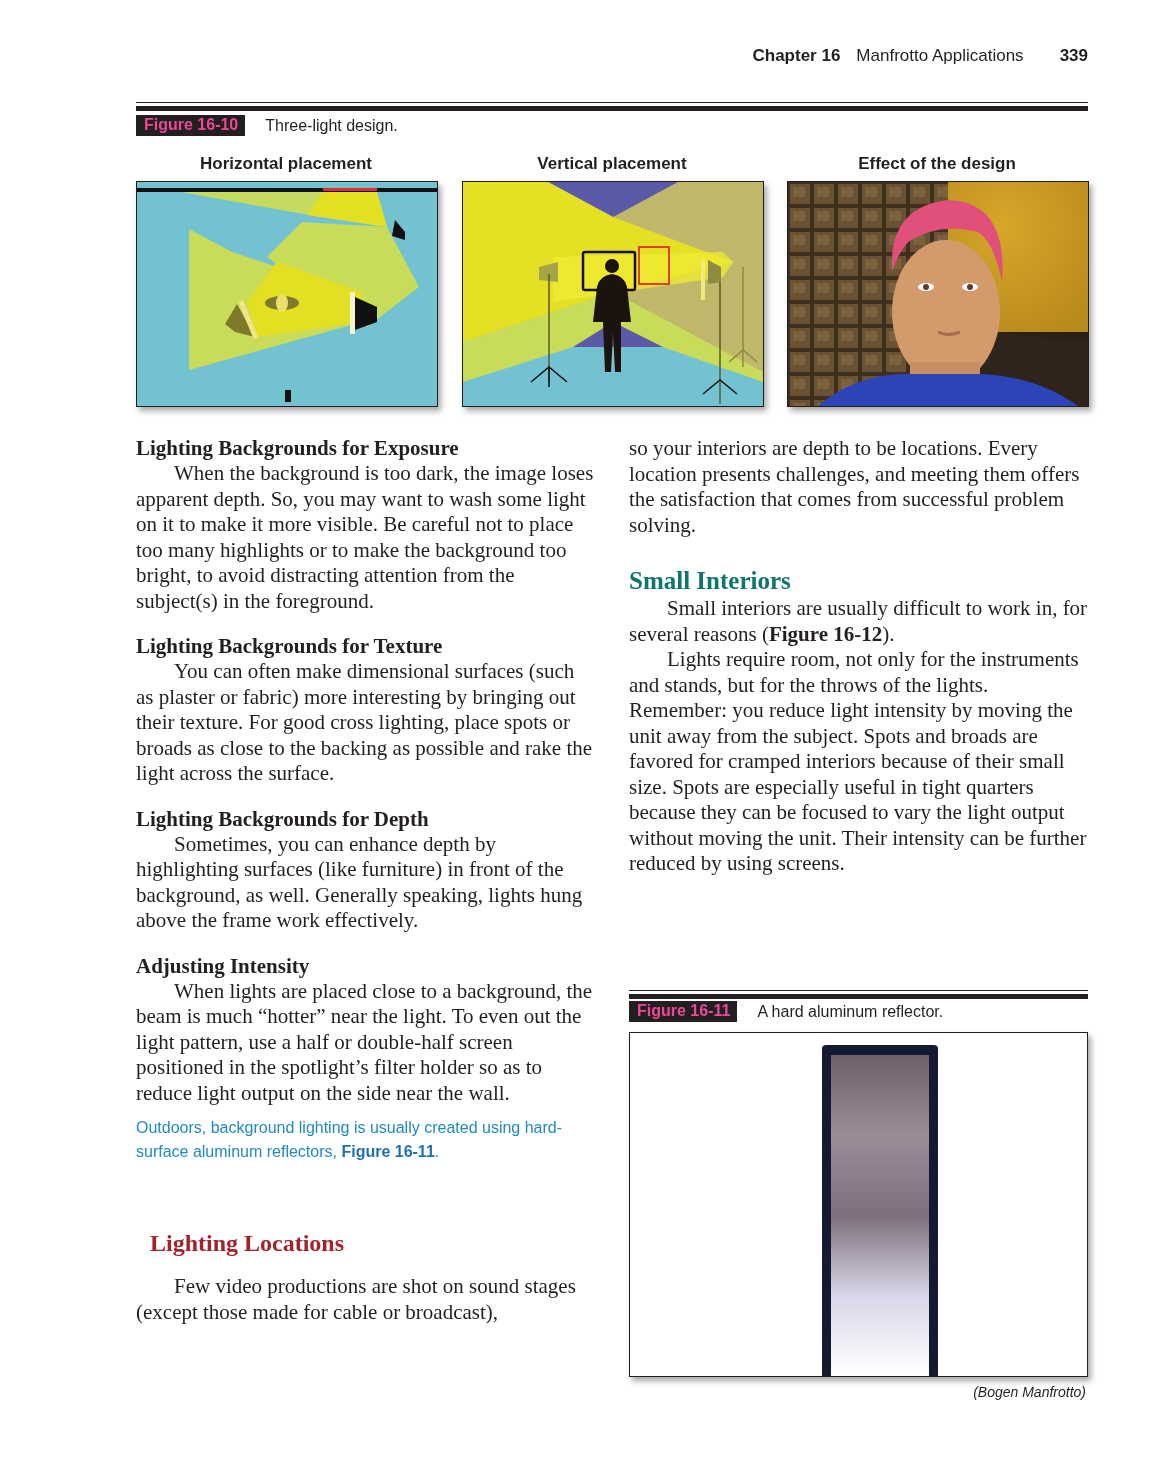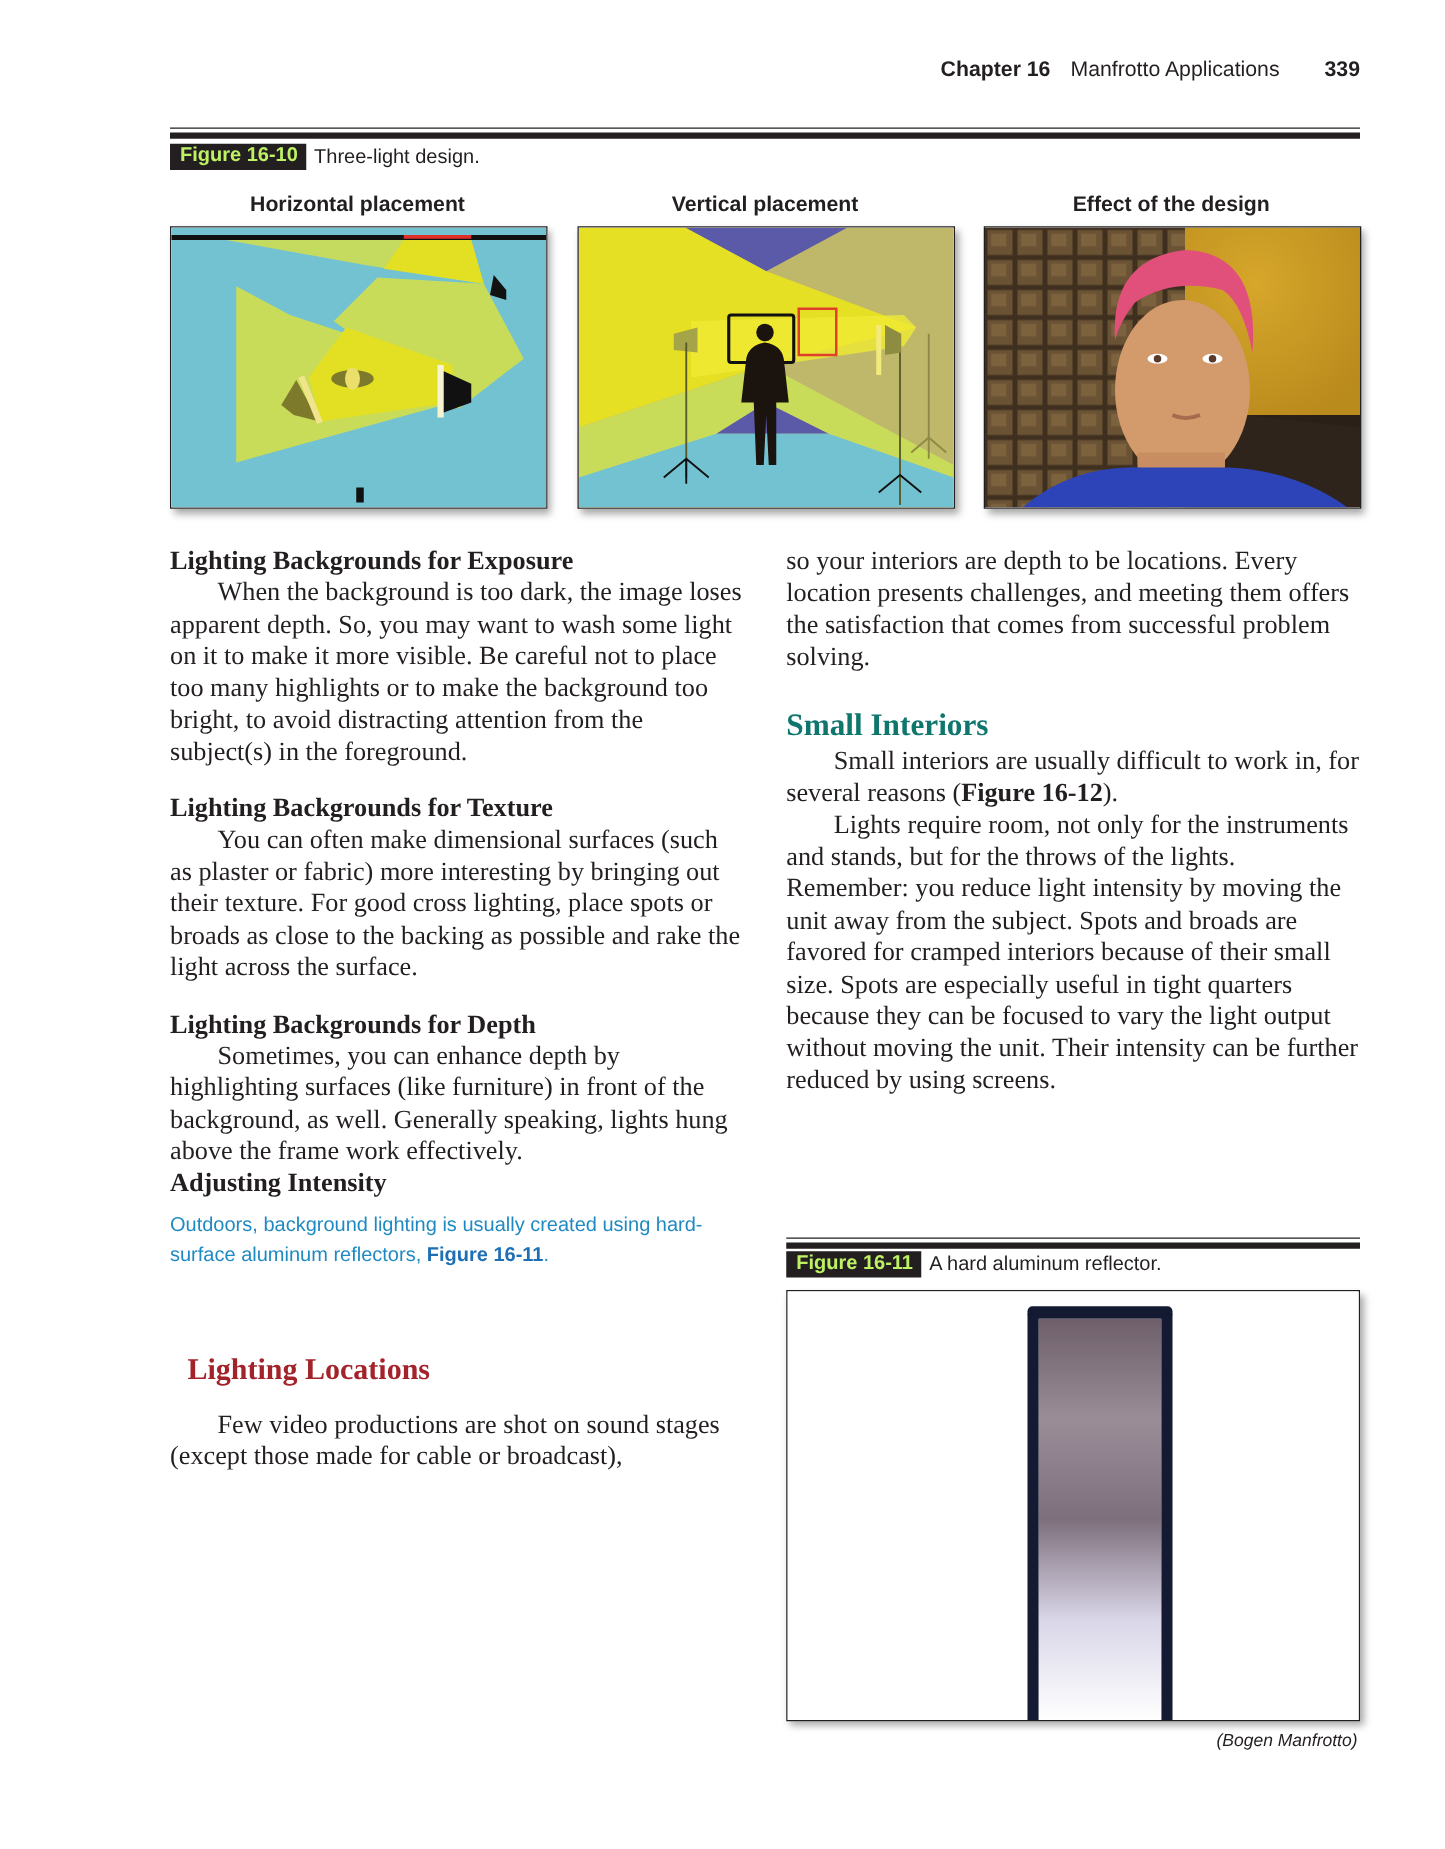--- a/index.html
+++ b/index.html
@@ -10,21 +10,21 @@
   
   .running-head { position:absolute; top:46px; right:68px; font-size:17px; display:flex; align-items:center; }
   .running-head .chap { font-weight:bold; margin-right:16px; }
   .running-head .chap-title { margin-right:36px; }
   .running-head .page-no { font-weight:bold; }
 
   
   .fig-rule { position:absolute; height:6px; border-top:1px solid #231f20; }
   .fig-rule::before { content:""; position:absolute; left:0; right:0; top:3px; height:5px; background:#231f20; }
   .fig-caption { position:absolute; font-size:16px; display:flex; align-items:center; }
-  .fig-label { background:#231f20; color:#bef264; font-weight:bold; padding:1px 7px 2px 8px; margin-right:6px; }
+  .fig-label { background:#231f20; color:#ec4899; font-weight:bold; padding:1px 7px 2px 8px; margin-right:20px; }
 
   .panel-heading { position:absolute; top:154px; font-weight:bold; font-size:17px; text-align:center; width:300px; }
 
   .panel { position:absolute; top:181px; width:300px; height:224px; border:1px solid #231f20; overflow:hidden;
            box-shadow: 3px 4px 6px rgba(0,0,0,0.35); }
   .panel svg { display:block; }
 
   
   .col { position:absolute; font-size:21px; line-height:25.5px; }
   .col p { margin:0; text-indent:38px; }
@@ -137,22 +137,23 @@
     <p>When the background is too dark, the image loses apparent depth. So, you may want to wash some light on it to make it more visible. Be careful not to place too many highlights or to make the background too bright, to avoid distracting attention from the subject(s) in the foreground.</p>
   </div>
   <div style="margin-top:20px;">
     <h3 class="h3">Lighting Backgrounds for Texture</h3>
     <p>You can often make dimensional surfaces (such as plaster or fabric) more interesting by bringing out their texture. For good cross lighting, place spots or broads as close to the backing as possible and rake the light across the surface.</p>
   </div>
   <div style="margin-top:20px;">
     <h3 class="h3">Lighting Backgrounds for Depth</h3>
     <p>Sometimes, you can enhance depth by highlighting surfaces (like furniture) in front of the background, as well. Generally speaking, lights hung above the frame work effectively.</p>
   </div>
-  <div style="">
+  <div style="margin-top:20px;">
     <h3 class="h3">Adjusting Intensity</h3>
+    <p>When lights are placed close to a background, the beam is much “hotter” near the light. To even out the light pattern, use a half or double-half screen positioned in the spotlight’s filter holder so as to reduce light output on the side near the wall.</p>
   </div>
   <div class="blue-note" style="margin-top:10px;">
     <span>Outdoors, background lighting is usually created using hard-surface aluminum reflectors, </span><b>Figure 16-11</b><span>.</span>
   </div>
   <div style="margin-top:62px;">
     <h2 class="h1-red">Lighting Locations</h2>
     <p>Few video productions are shot on sound stages (except those made for cable or broadcast),</p>
   </div>
 </div>
 

